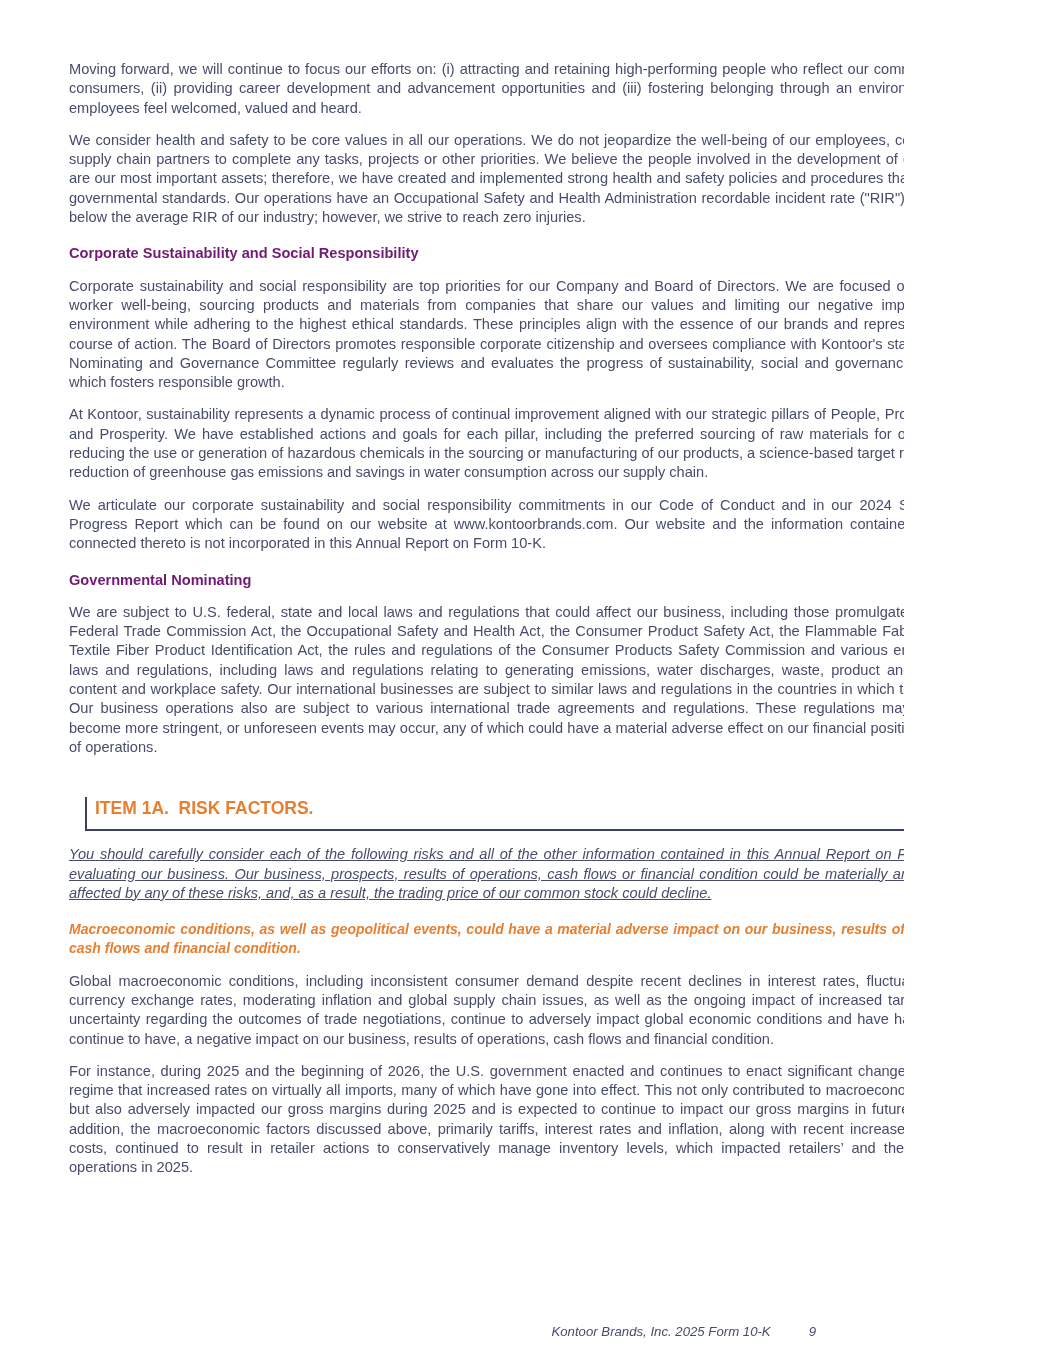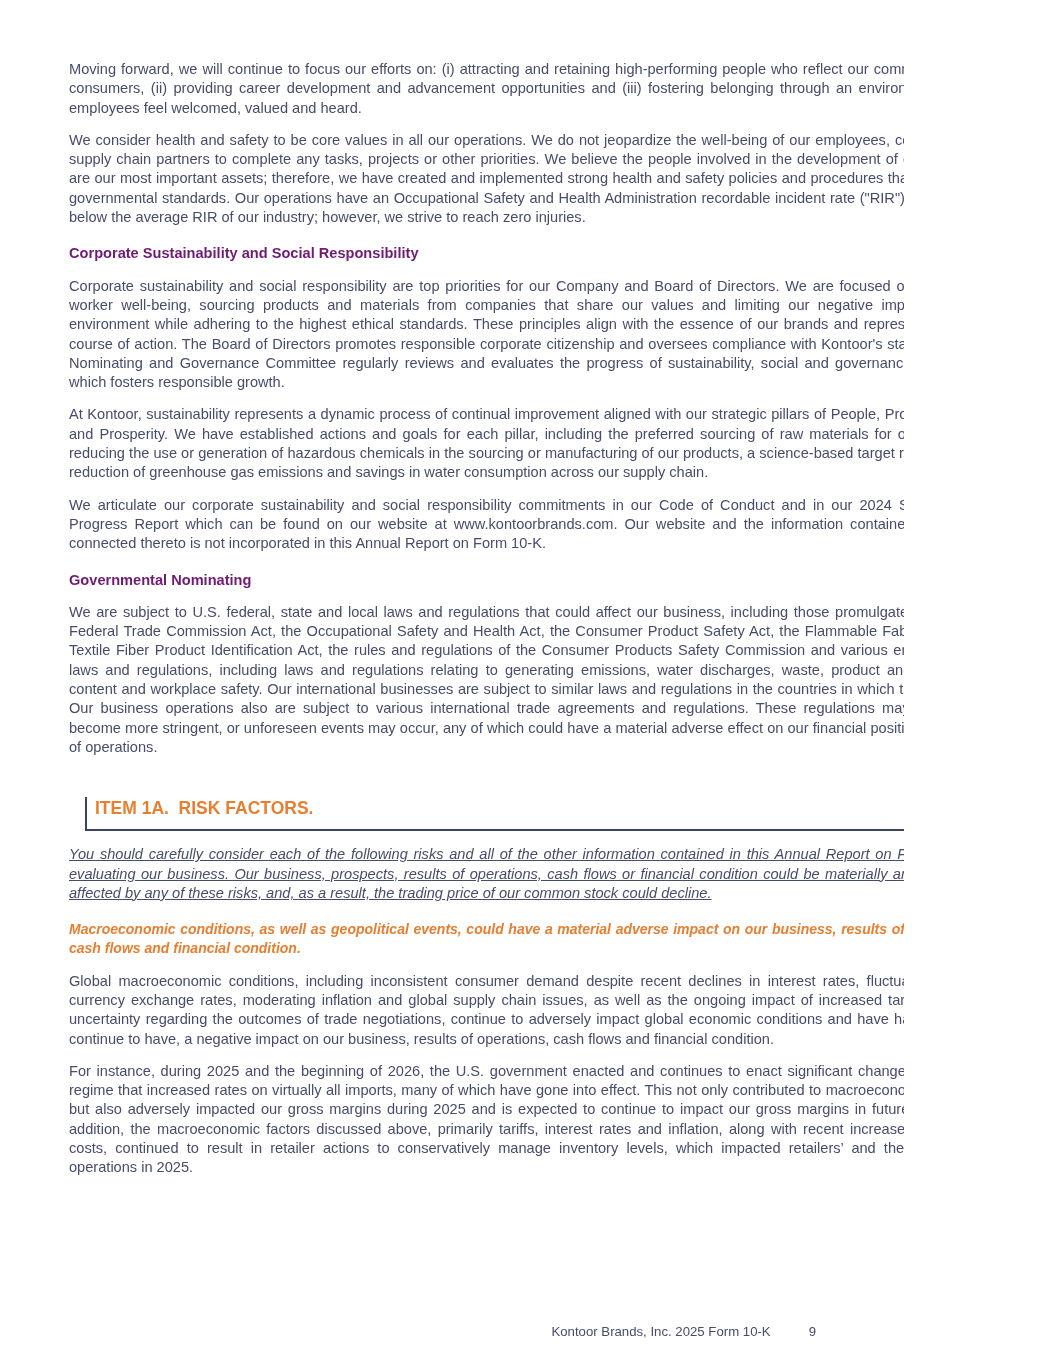--- a/index.html
+++ b/index.html
@@ -66,20 +66,21 @@
   }
   .footer {
     position: absolute;
     top: 1324px;
     right: 88px;
     display: flex;
     align-items: flex-start;
     gap: 38px;
     font-size: 13.2px;
     color: #474C6B;
+    font-style: italic;
   }
 </style>
 </head>
 <body>
 
 <div class="page">
   <div class="content">
 
     <p class="para">Moving forward, we will continue to focus our efforts on: (i) attracting and retaining high-performing people who reflect our communities and consumers, (ii) providing career development and advancement opportunities and (iii) fostering belonging through an environment where employees feel welcomed, valued and heard.</p>
 

